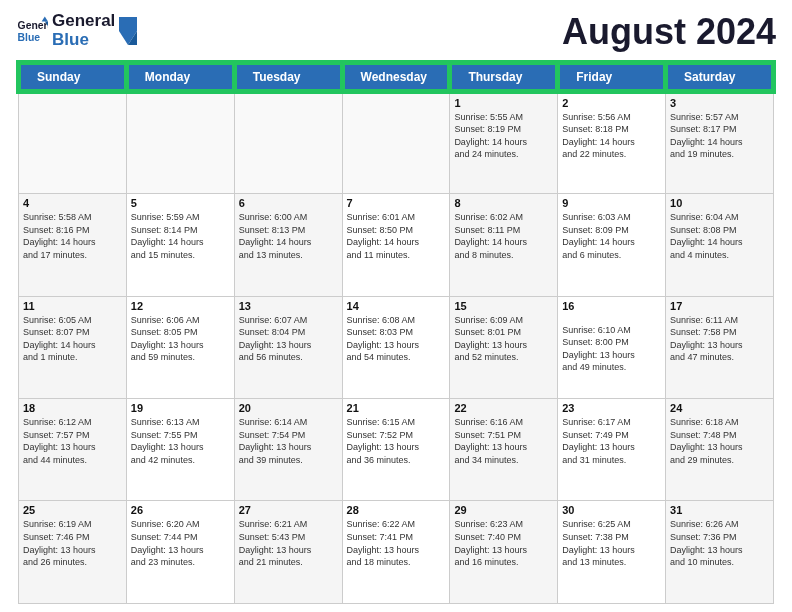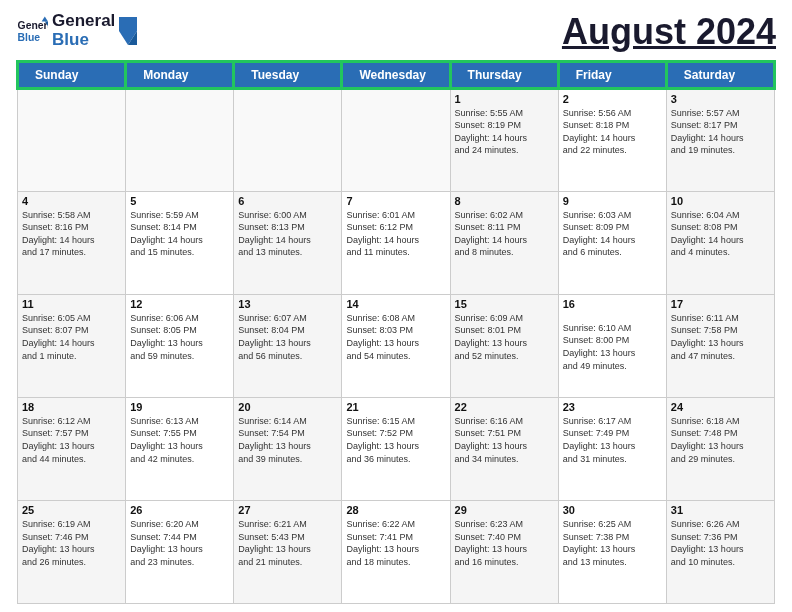--- a/index.html
+++ b/index.html
@@ -33,41 +33,40 @@
       height: 32px;
     }
     .title-block {
       text-align: right;
     }
     .main-title {
       font-size: 36px;
       font-weight: bold;
       color: #1a1a2e;
       line-height: 1.1;
-      text-decoration: underline;
     }
     .subtitle {
       font-size: 16px;
       color: #1a1a2e;
     }
     .calendar {
       flex: 1;
       border: 1px solid #ccc;
       border-collapse: collapse;
       width: 100%;
       table-layout: fixed;
     }
     .calendar thead tr th {
       background-color: #2a6db5;
       color: #fff;
       font-size: 12px;
       font-weight: bold;
       padding: 5px 16px;
       text-align: left;
-      border: 3px solid #22c55e;
+      border: 5px solid #22c55e;
     }
     .calendar tbody tr td {
       border: 1px solid #ccc;
       vertical-align: top;
       padding: 3px 4px;
       font-size: 9.5px;
       color: #222;
       background: #fff;
       height: 88px;
     }
@@ -179,21 +178,21 @@
           <td>
             <div class="day-num">6</div>
             <div class="day-info" style="white-space: pre-line;">Sunrise: 6:00 AM
 Sunset: 8:13 PM
 Daylight: 14 hours
 and 13 minutes.</div>
           </td>
           <td>
             <div class="day-num">7</div>
             <div class="day-info" style="white-space: pre-line;">Sunrise: 6:01 AM
-Sunset: 6:12 PM
+Sunset: 8:50 PM
 Daylight: 14 hours
 and 11 minutes.</div>
           </td>
           <td>
             <div class="day-num">8</div>
             <div class="day-info" style="white-space: pre-line;">Sunrise: 6:02 AM
 Sunset: 8:11 PM
 Daylight: 14 hours
 and 8 minutes.</div>
           </td>

